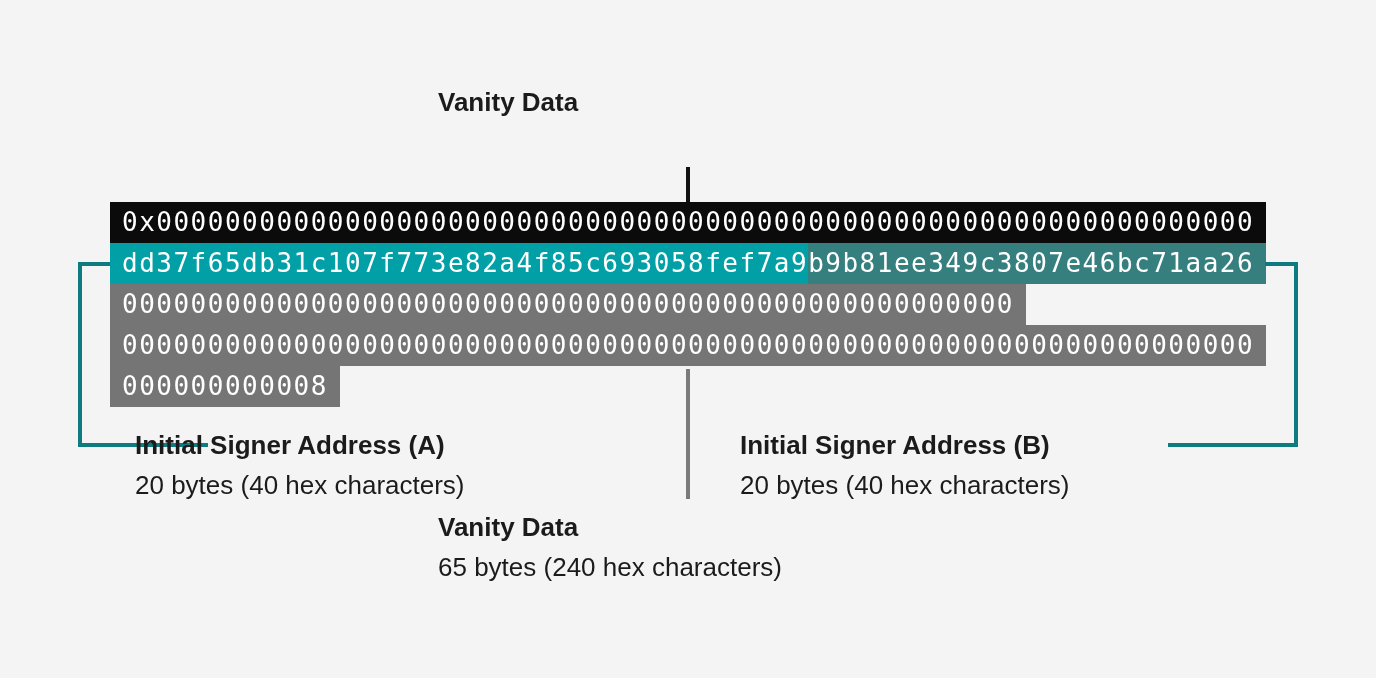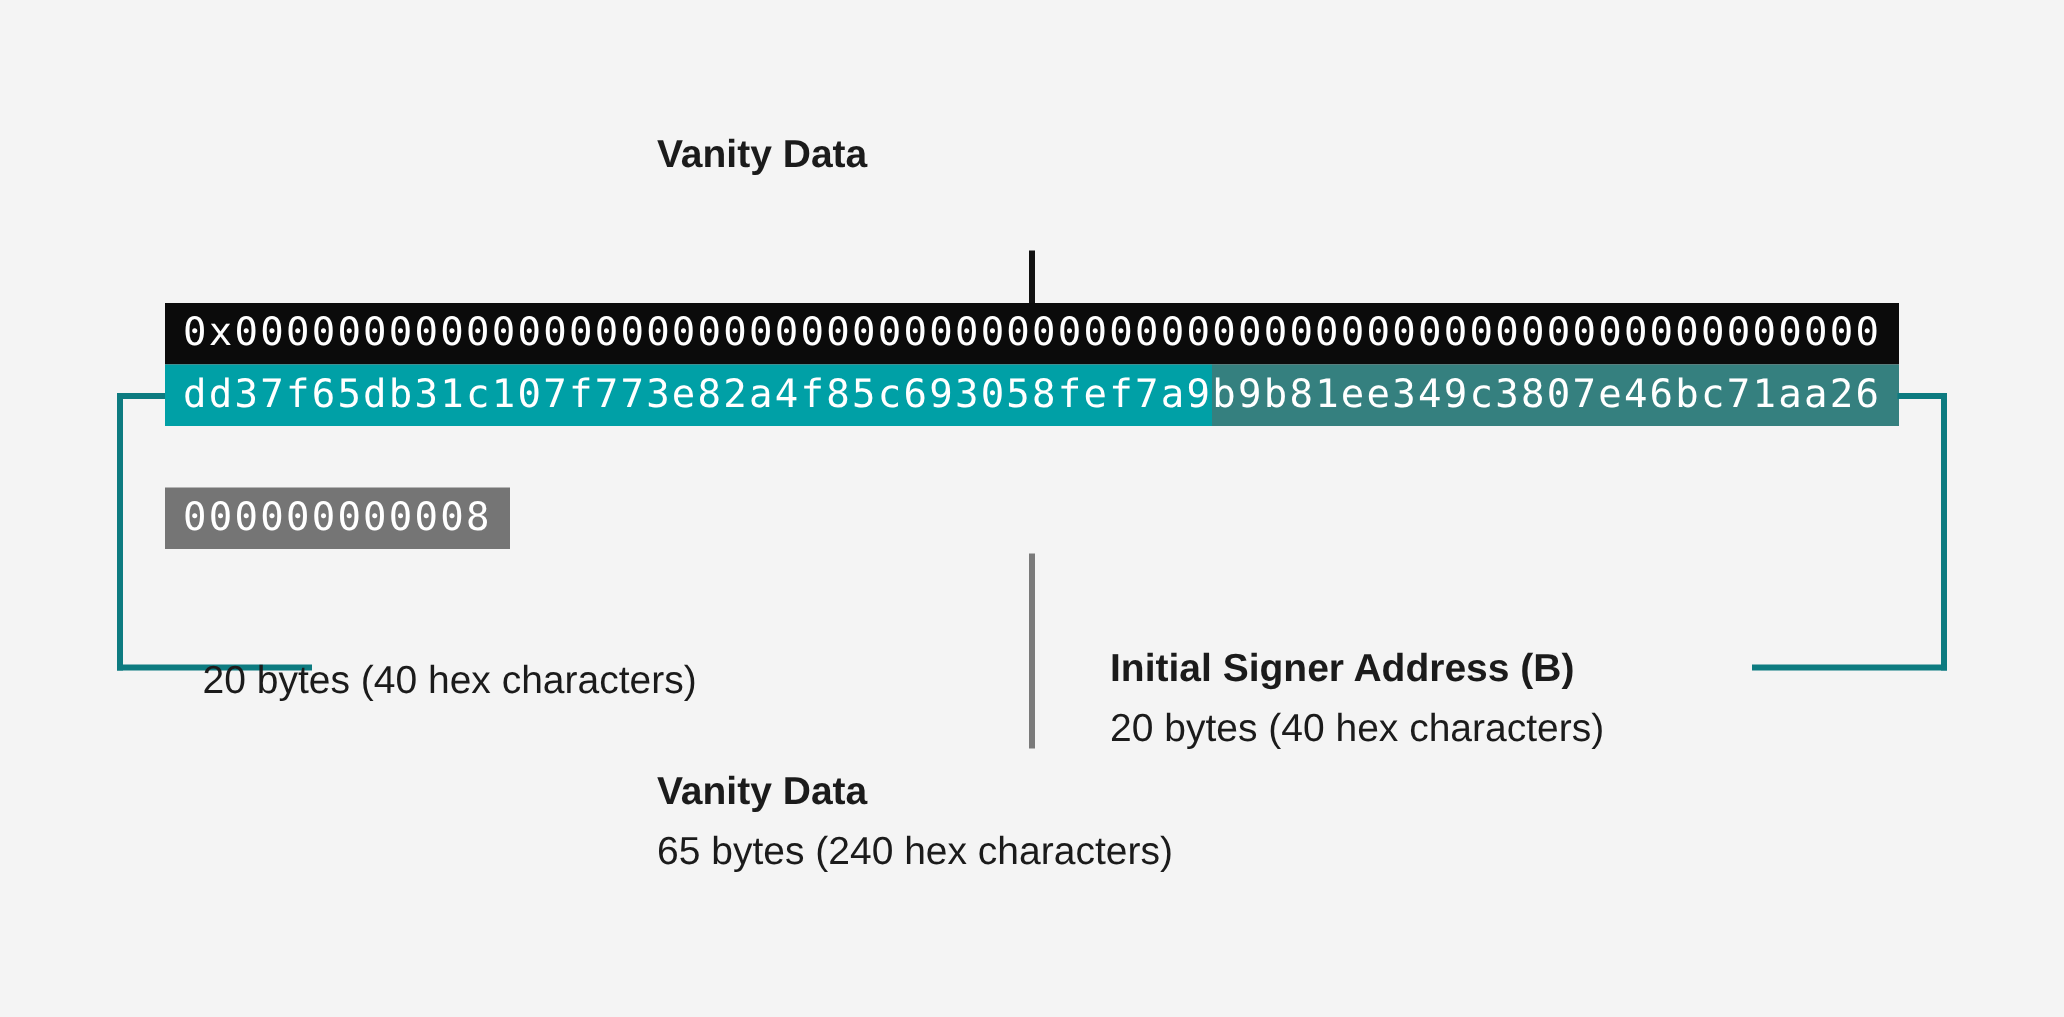--- a/index.html
+++ b/index.html
@@ -90,35 +90,40 @@
 
   <div class="hex-block" id="hex-block">
       <div class="hex-row">
         <span class="hex-seg seg-black">0x0000000000000000000000000000000000000000000000000000000000000000</span>
       </div>
       <div class="hex-row">
         <span class="hex-seg seg-teal-a">dd37f65db31c107f773e82a4f85c693058fef7a9</span>
         <span class="hex-seg seg-teal-b">b9b81ee349c3807e46bc71aa26</span>
       </div>
       <div class="hex-row">
+        <span class="hex-seg seg-gray">0000000000000000000000000000000000000000000000000000</span>
+      </div>
+      <div class="hex-row">
+        <span class="hex-seg seg-gray">000000000000000000000000000000000000000000000000000000000000000000</span>
       </div>
       <div class="hex-row">
         <span class="hex-seg seg-gray">000000000008</span>
       </div>
     </div>
 
   <div class="bracket-seg bl-top"></div>
   <div class="bracket-seg bl-vert"></div>
   <div class="bracket-seg bl-bottom"></div>
 
   <div class="bracket-seg br-top"></div>
   <div class="bracket-seg br-vert"></div>
   <div class="bracket-seg br-bottom"></div>
 
   <div class="label-stack a-label">
+    <div class="label-title">Initial Signer Address (A)</div>
     <div class="label-sub">20 bytes (40 hex characters)</div>
   </div>
 
   <div class="label-stack b-label">
     <div class="label-title">Initial Signer Address (B)</div>
     <div class="label-sub">20 bytes (40 hex characters)</div>
   </div>
 
   <div class="connector bottom-connector"></div>
 

